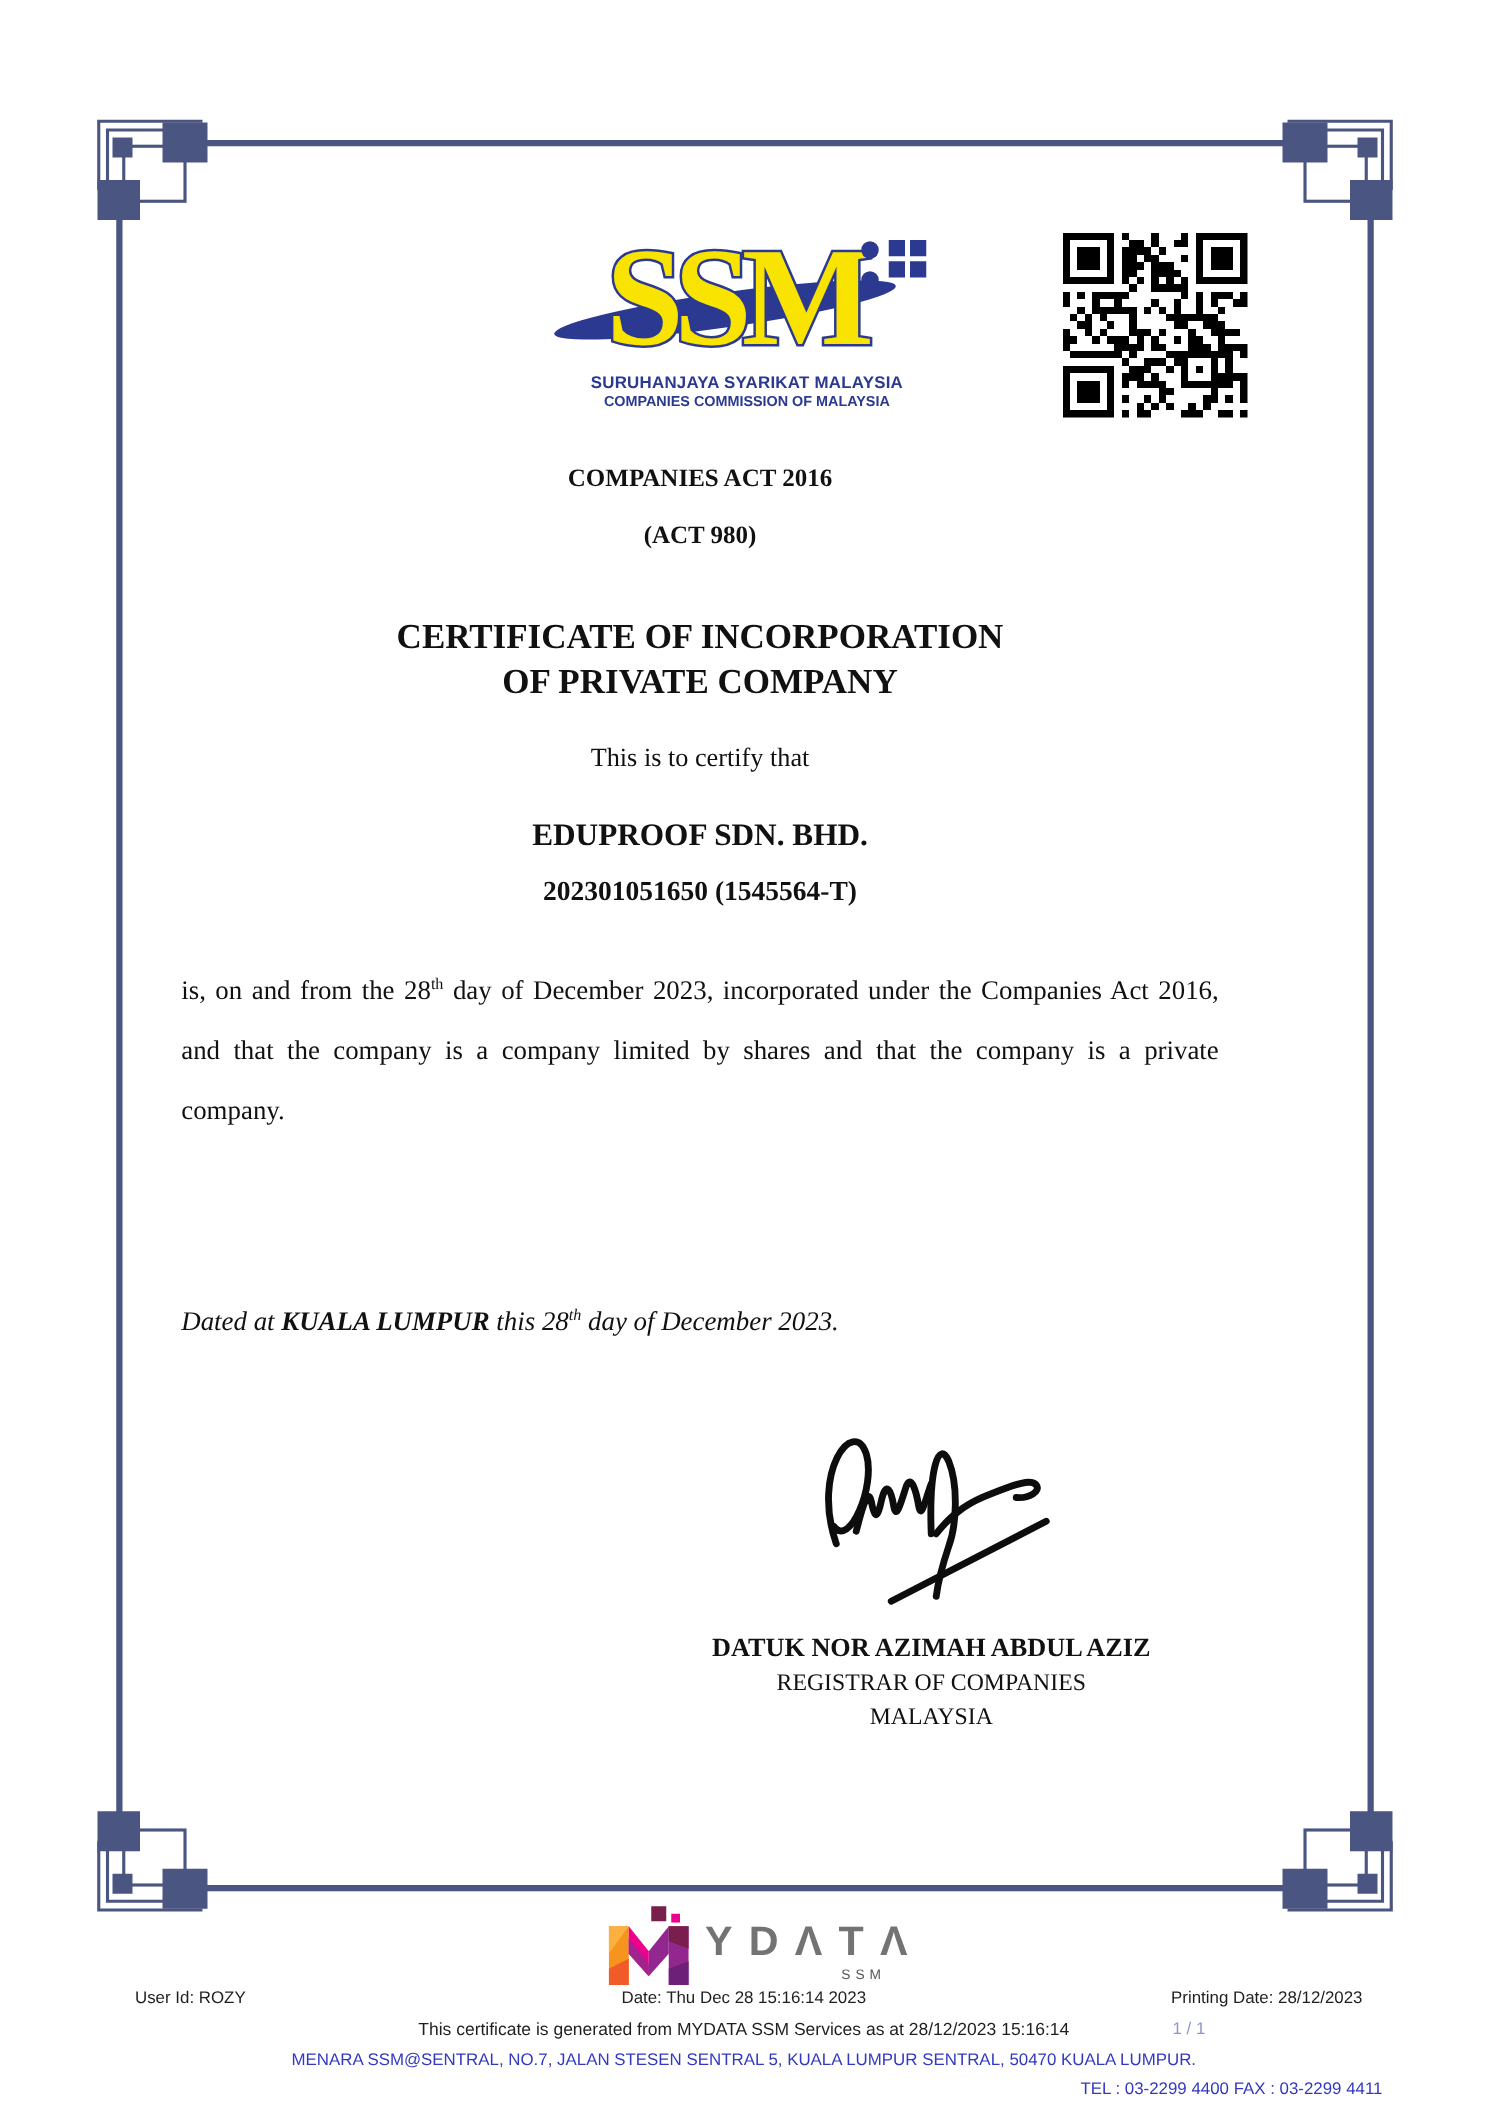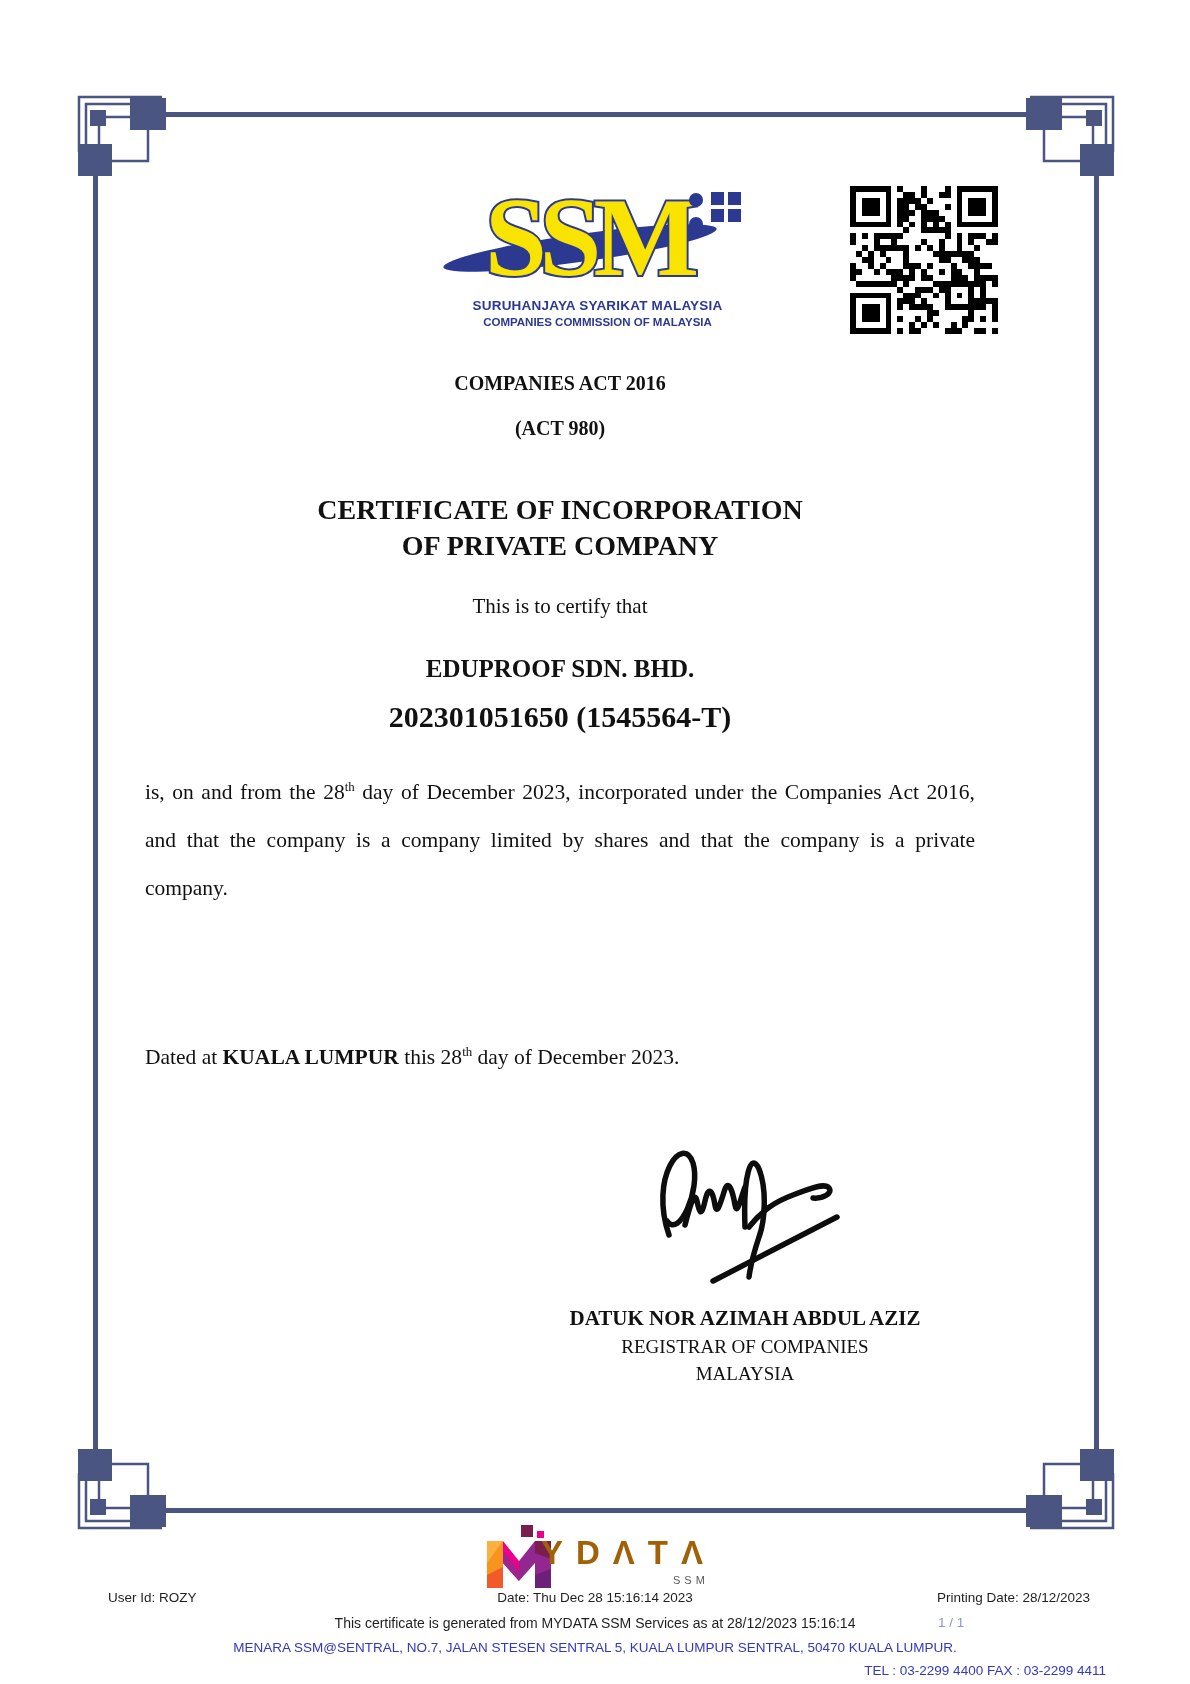--- a/index.html
+++ b/index.html
@@ -29,39 +29,39 @@
     color:#2B3990; }
   .qr { position:absolute; left:850px; top:186px; width:148px; height:148px; }
   
   .col { position:absolute; left:145px; width:830px; }
   .center { text-align:center; }
   .act-title   { top:372px; font-size:20px; font-weight:bold; color:#111; }
   .act-number  { top:417px; font-size:20px; font-weight:bold; color:#111; }
   .cert-title  { top:492px; font-size:28px; font-weight:bold; color:#111; line-height:36px; }
   .certify     { top:594px; font-size:21px; color:#111; }
   .company-name   { top:655px; font-size:25px; font-weight:bold; color:#111; }
-  .company-number { top:700px; font-size:30px; font-weight:bold; color:#111; }
+  .company-number { top:700px; font-size:22px; font-weight:bold; color:#111; }
   .body-par { top:768px; font-size:21.5px; color:#111; line-height:48px;
     text-align:justify; }
-  .dated { top:1045px; font-size:21.5px; color:#111; }
+  .dated { top:1045px; font-size:21.5px; color:#111;font-style:italic; }
   sup { font-size:.6em; vertical-align:super; line-height:0; }
   .bold { font-weight:bold; }
   
   .signature-svg { position:absolute; left:625px; top:1105px; width:235px; height:215px; }
   .registrar { position:absolute; left:495px; width:500px; text-align:center; color:#111; }
   .registrar-name    { top:1306px; font-size:21px; font-weight:bold; }
   .registrar-title   { top:1336px; font-size:19px; }
   .registrar-country { top:1363px; font-size:19px; }
   
   .mydata { position:absolute; left:0; top:1514px; width:1190px; height:74px; }
   .mydata-inner { position:absolute; left:487px; top:0; }
   .mydata-m { position:absolute; left:0; top:0; }
-  .mydata-text { position:absolute; left:54px; top:20px;
+  .mydata-text { position:absolute; left:77px; top:20px;
     font-family:"Liberation Sans",sans-serif; font-weight:bold; font-size:33px;
-    letter-spacing:13px; color:#a16207; }
+    letter-spacing:13px; color:#737373; }
   .mydata-sub { position:absolute; left:186px; top:60px;
     font-family:"Liberation Sans",sans-serif; font-size:11px; letter-spacing:4px;
     color:#58595B; }
   
   .footer-row1 { position:absolute; top:1590px; left:0; width:1190px;
     font-family:"Liberation Sans",sans-serif; font-size:13.5px; color:#1f1f1f; }
   .fr-left   { position:absolute; left:108px; }
   .fr-center { position:absolute; left:0; width:1190px; text-align:center; }
   .fr-right  { position:absolute; right:100px; }
   .footer-note { position:absolute; top:1615px; left:0; width:1190px; text-align:center;

